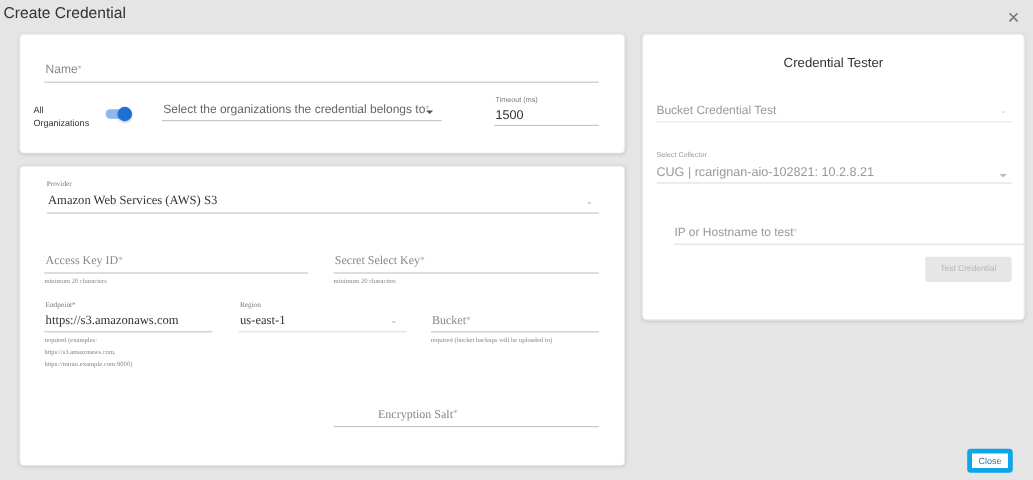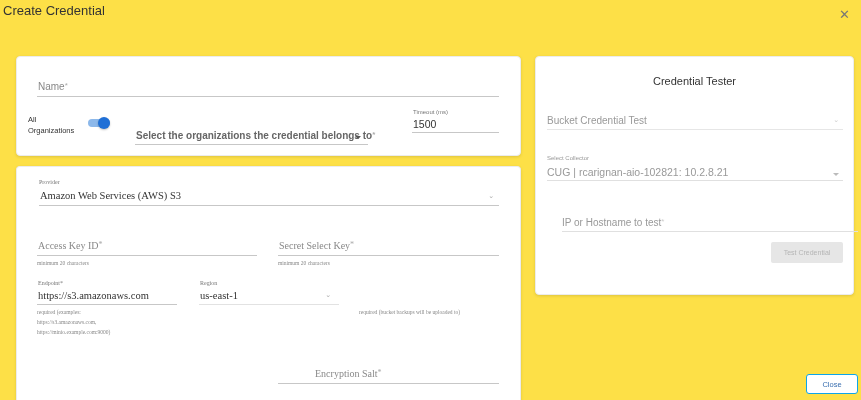--- a/index.html
+++ b/index.html
@@ -1,37 +1,37 @@
 <!DOCTYPE html>
 <html><head>
 <meta charset="utf-8">
 <style>
   * { box-sizing: border-box; margin: 0; padding: 0; }
   html, body { width: 861px; height: 400px; overflow: hidden; background: #ffffff; font-family: "Liberation Sans", "DejaVu Sans", sans-serif; color: #333; }
-  .dialog { position: relative; width: 861px; height: 400px; background: #fde047; }
+  .dialog { position: relative; width: 861px; height: 400px; background: #e5e5e5; }
   .title { position: absolute; left: 3px; top: 3px; font-size: 13px; color: #333; }
   .close-x { position: absolute; right: 11px; top: 8px; font-size: 13px; color: #777; cursor: pointer; line-height: 1; }
-  .card { position: absolute; background: #fff; border: 1px solid #ececec; border-radius: 4px; box-shadow: 0 1px 3px rgba(0,0,0,0.12); margin-top: 28px; }
+  .card { position: absolute; background: #fff; border: 1px solid #ececec; border-radius: 4px; box-shadow: 0 1px 3px rgba(0,0,0,0.12); }
   .card1 { left: 16px; top: 28px; width: 505px; height: 100px; }
   .card2 { left: 16px; top: 138px; width: 505px; height: 250px; border-bottom: none; box-shadow: 0 1px 3px rgba(0,0,0,0.12); font-family: Liberation Serif, serif; }
   .card3 { left: 535px; top: 28px; width: 319px; height: 239px; padding-left: 40px; }
   .field { position: absolute; border-bottom: 1px solid #c7c7c7; }
   .ph { position: absolute; font-size: 10px; color: #888; white-space: nowrap; }
   .val { position: absolute; font-size: 10.5px; color: #333; white-space: nowrap; }
   .small-label { position: absolute; font-size: 6px; color: #777; white-space: nowrap; }
   .helper { position: absolute; font-size: 5.5px; color: #888; line-height: 10px; white-space: nowrap; }
   .req { color: #aaa; font-size: 8px; vertical-align: top; }
   .chev { position: absolute; font-size: 7px; color: #aaa; }
   .caret { position: absolute; width: 0; height: 0; border-left: 3px solid transparent; border-right: 3px solid transparent; border-top: 3px solid #555; }
   .toggle { position: absolute; width: 24px; height: 14px; }
   .toggle .track { position: absolute; left: 1px; top: 3px; width: 22px; height: 8px; border-radius: 4px; background: #8cb8ea; }
   .toggle .knob { position: absolute; left: 11px; top: 1px; width: 12px; height: 12px; border-radius: 50%; background: #1f6fd6; box-shadow: 0 1px 2px rgba(0,0,0,0.25); }
   .tester-title { position: absolute; left: 0; width: 100%; top: 18px; text-align: center; font-size: 11px; color: #333; }
   .btn-test { position: absolute; left: 235px; top: 185px; width: 72px; height: 21px; background: #e6e6e6; border-radius: 2px; color: #b5b5b5; font-size: 7px; display: flex; align-items: center; justify-content: center; }
-  .btn-close { position: absolute; left: 806px; top: 374px; width: 52px; height: 20px; border: 1px solid #0ea5e9; border-radius: 3px; background: #fff; color: #3a6fb0; font-size: 7.5px; display: flex; align-items: center; justify-content: center; cursor: pointer; }
+  .btn-close { position: absolute; left: 806px; top: 374px; width: 38px; height: 20px; border: 4px solid #0ea5e9; border-radius: 3px; background: #fff; color: #3a6fb0; font-size: 7.5px; display: flex; align-items: center; justify-content: center; cursor: pointer; }
 </style>
 </head>
 <body>
 
 <div class="dialog">
   <div class="title">Create Credential</div>
   <div class="close-x">✕</div>
 
   <div class="card card1">
     <div class="field" style="left:20px; top:24px; width:462px; height:16px;">
@@ -40,21 +40,21 @@
 
     <div class="small-label" style="left:11px; top:57px; font-size:7.5px; color:#333; line-height:11px;">
       <div>All</div>
       <div>Organizations</div>
     </div>
     <div class="toggle" style="left:70px; top:59px;">
       <div class="track"></div>
       <div class="knob"></div>
     </div>
 
-    <div class="field" style="left:118px; top:72px; width:233px; height:16px;font-weight:bold;">
+    <div class="field" style="left:118px; top:56px; width:233px; height:16px;">
       <span class="ph" style="left:1px; top:1px; color:#666;"><span>Select the organizations the credential belongs to</span><span class="req">*</span></span>
       <span class="caret" style="right:7px; top:7px;"></span>
     </div>
 
     <div class="small-label" style="left:396px; top:52px;">Timeout (ms)</div>
     <div class="field" style="left:395px; top:61px; width:87px; height:15px;">
       <span class="val" style="left:1px; top:0;">1500</span>
     </div>
   </div>
 
@@ -84,20 +84,23 @@
       <div>https://s3.amazonaws.com,</div>
       <div>https://minio.example.com:9000)</div>
     </div>
 
     <div class="small-label" style="left:183px; top:113px;">Region</div>
     <div class="field" style="left:182px; top:122px; width:140px; height:16px; border-bottom-color:#e2e2e2;">
       <span class="val" style="left:1px; top:1px;">us-east-1</span>
       <span class="chev" style="right:8px; top:2px;">⌄</span>
     </div>
 
+    <div class="field" style="left:342px; top:124px; width:140px; height:14px;">
+      <span class="ph" style="left:1px; top:-1px;"><span>Bucket</span><span class="req">*</span></span>
+    </div>
     <div class="helper" style="left:342px; top:140px;">required (bucket backups will be uploaded to)</div>
 
     <div class="field" style="left:261px; top:201px; width:221px; height:16px;">
       <span class="ph" style="left:1px; top:0;padding-left:36px;"><span>Encryption Salt</span><span class="req">*</span></span>
     </div>
   </div>
 
   <div class="card card3">
     <div class="tester-title">Credential Tester</div>
 

